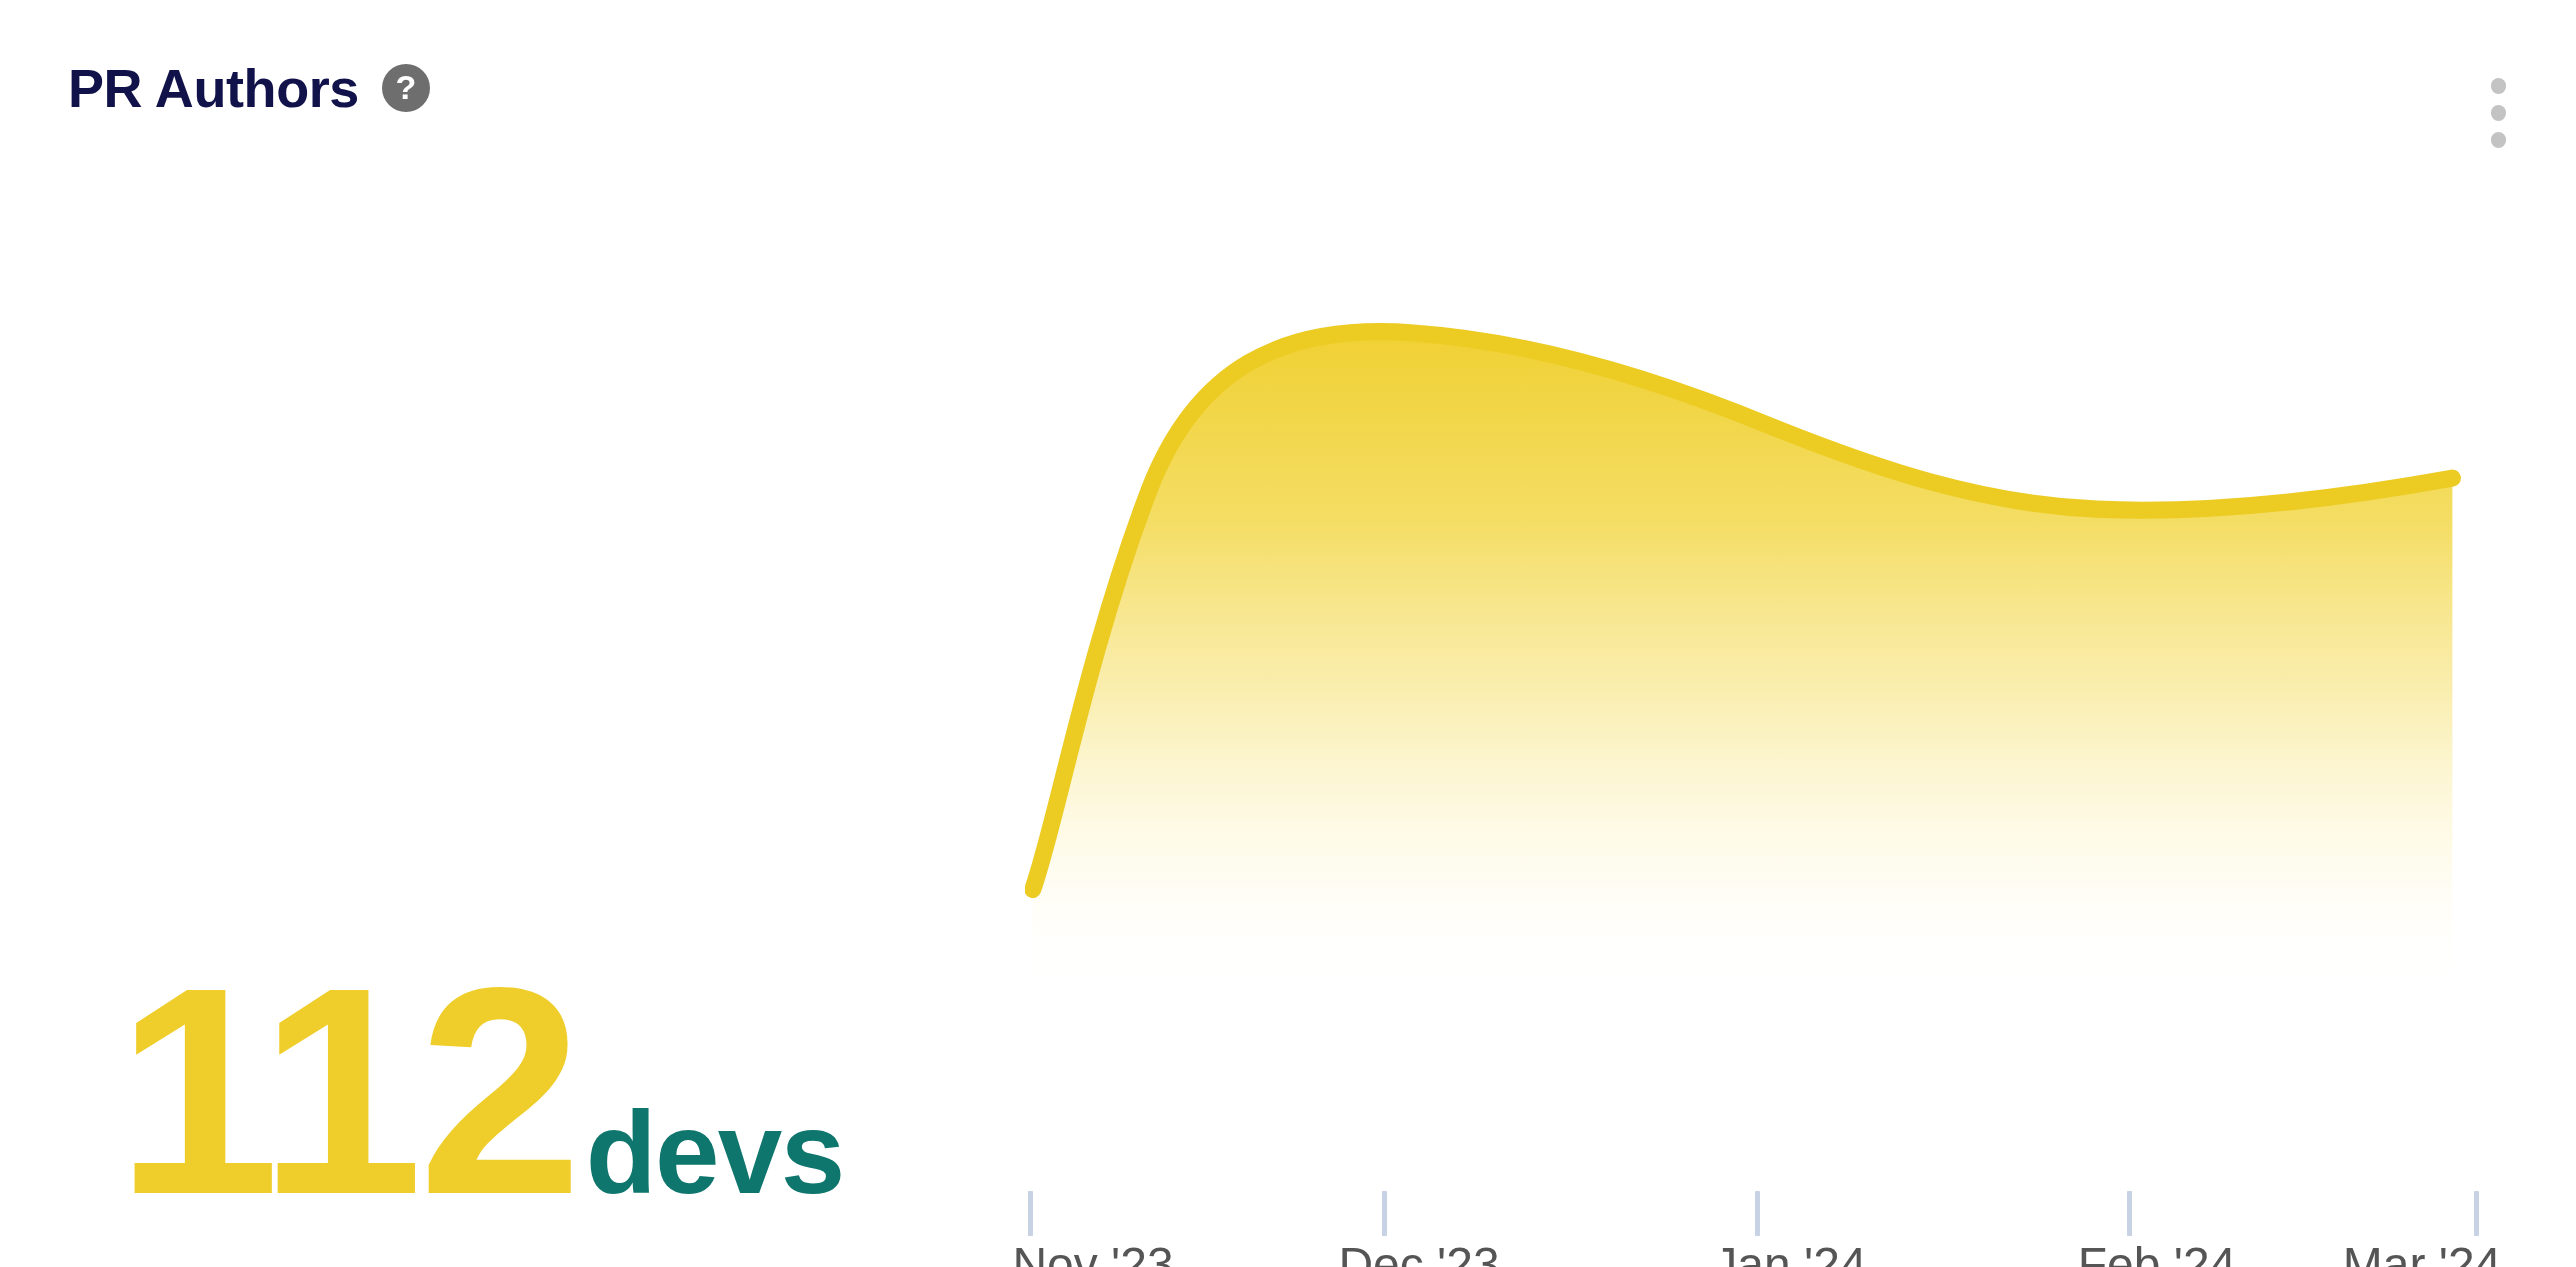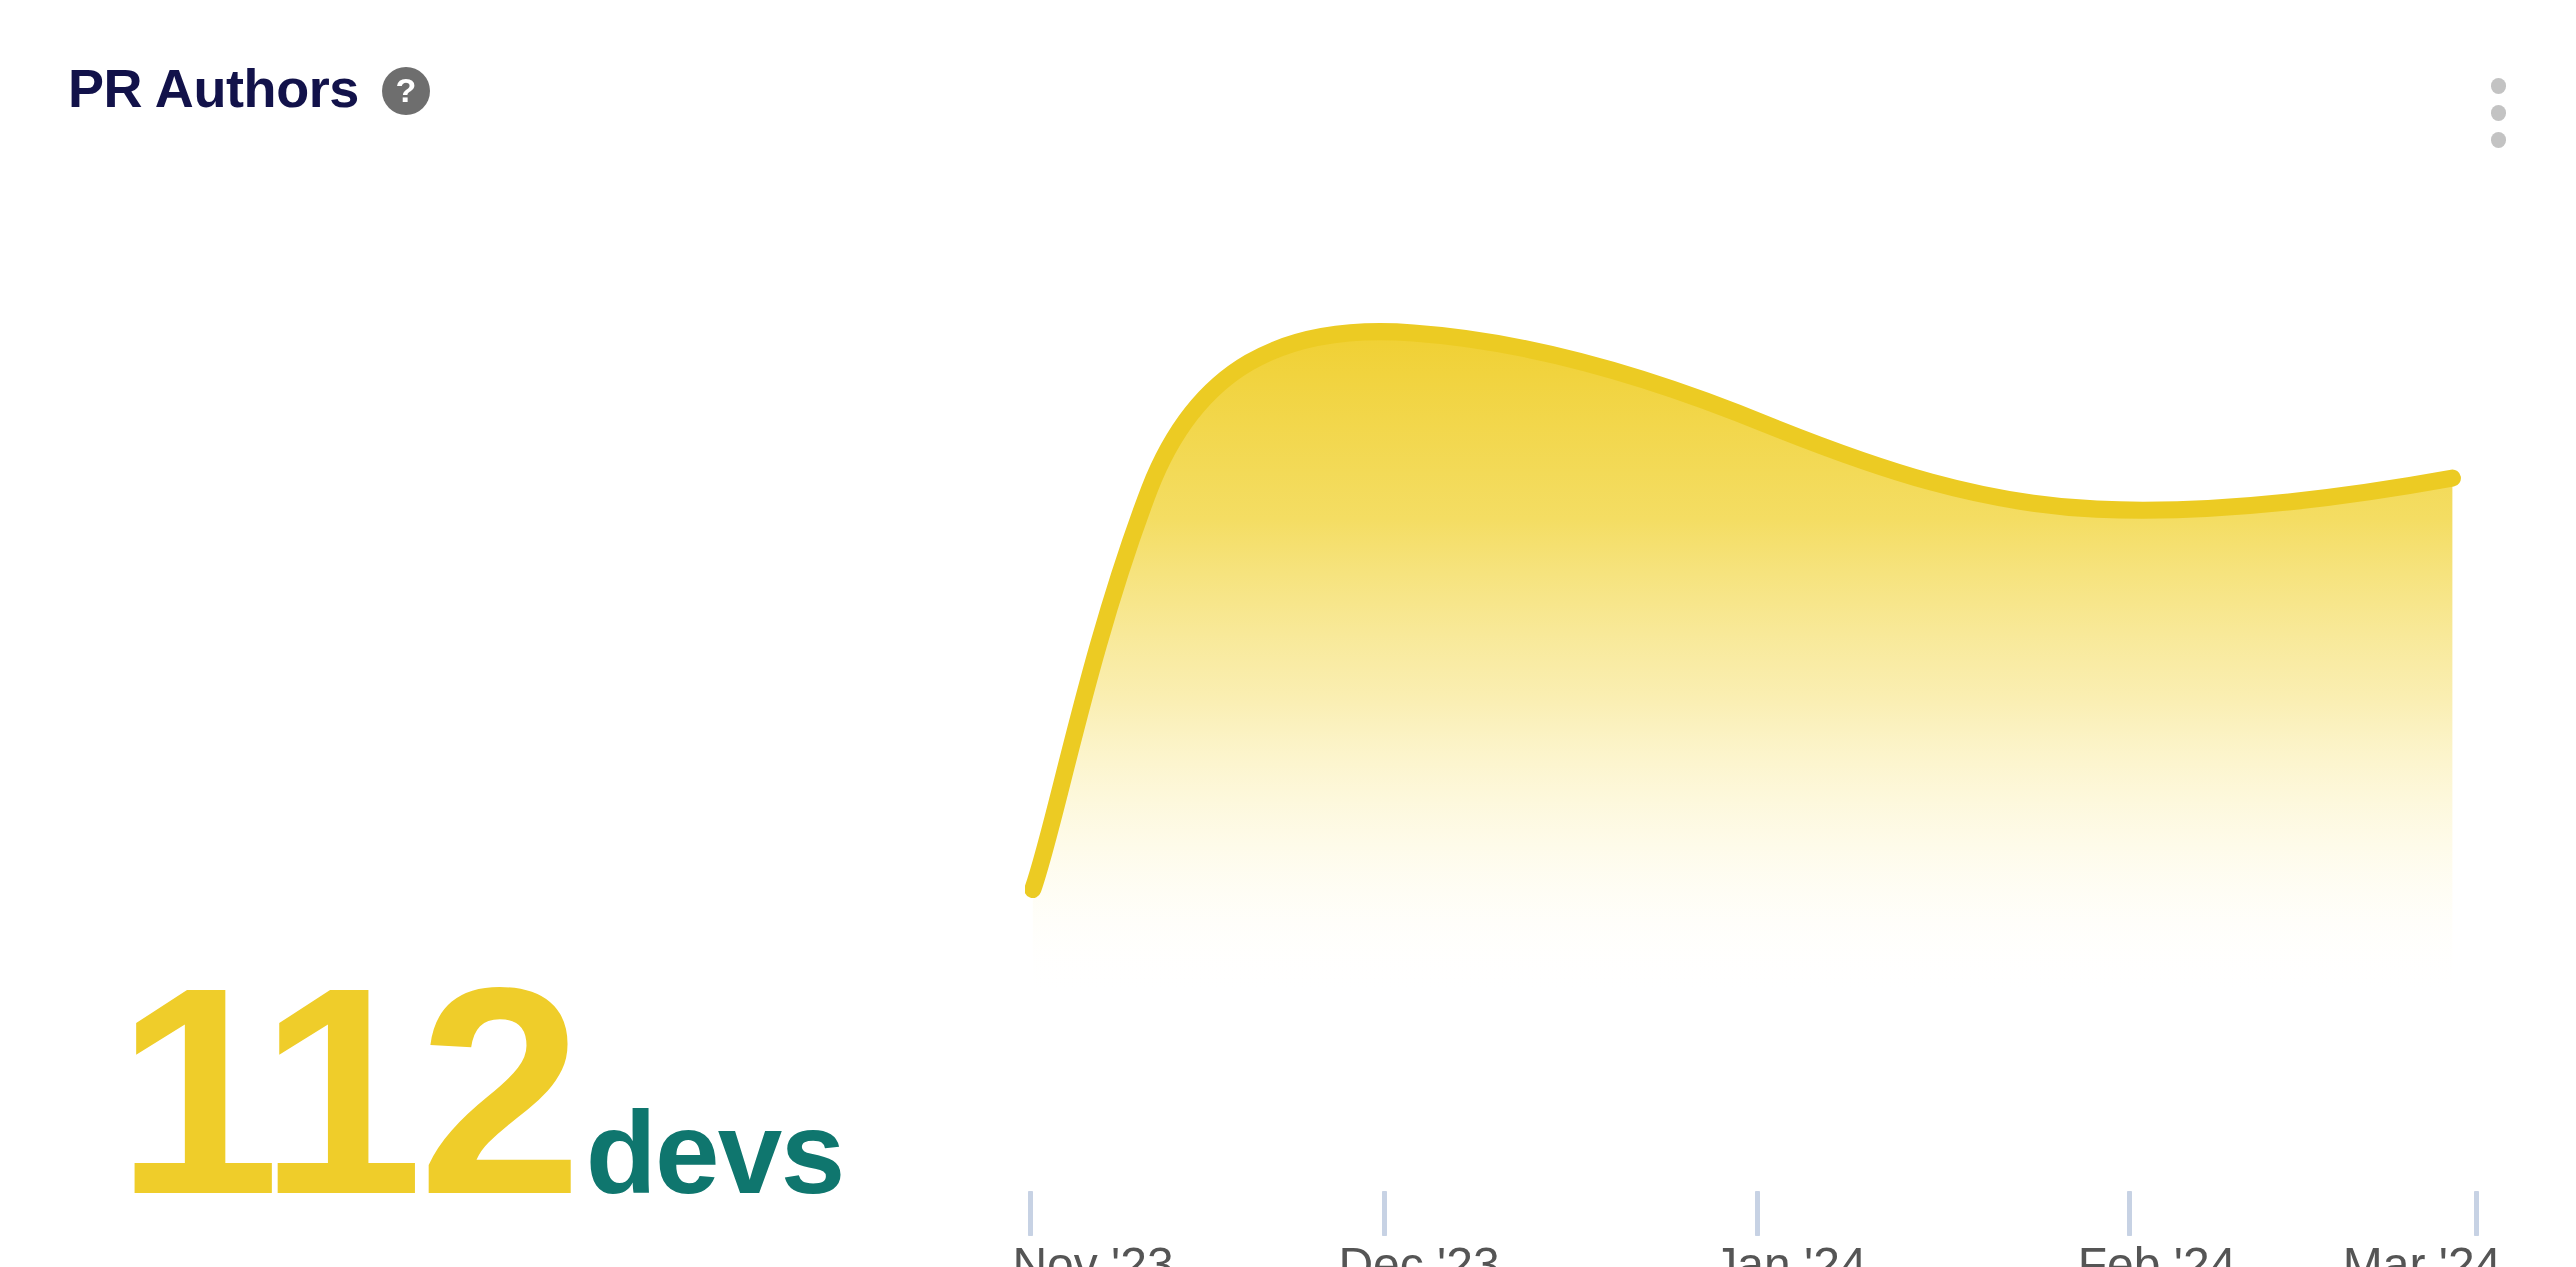--- a/index.html
+++ b/index.html
@@ -25,21 +25,21 @@
     left: 0; top: 0;
     width: 2576px;
     height: 148px;
   }
 
   .title-group {
     position: absolute;
     left: 68px;
     top: 61px;
     display: flex;
-    align-items: flex-end;
+    align-items: center;
     gap: 23px;
   }
 
   .card-title {
     font-size: 54px;
     font-weight: bold;
     color: #12124a;
     letter-spacing: -0.4px;
     line-height: 1;
     white-space: nowrap;

